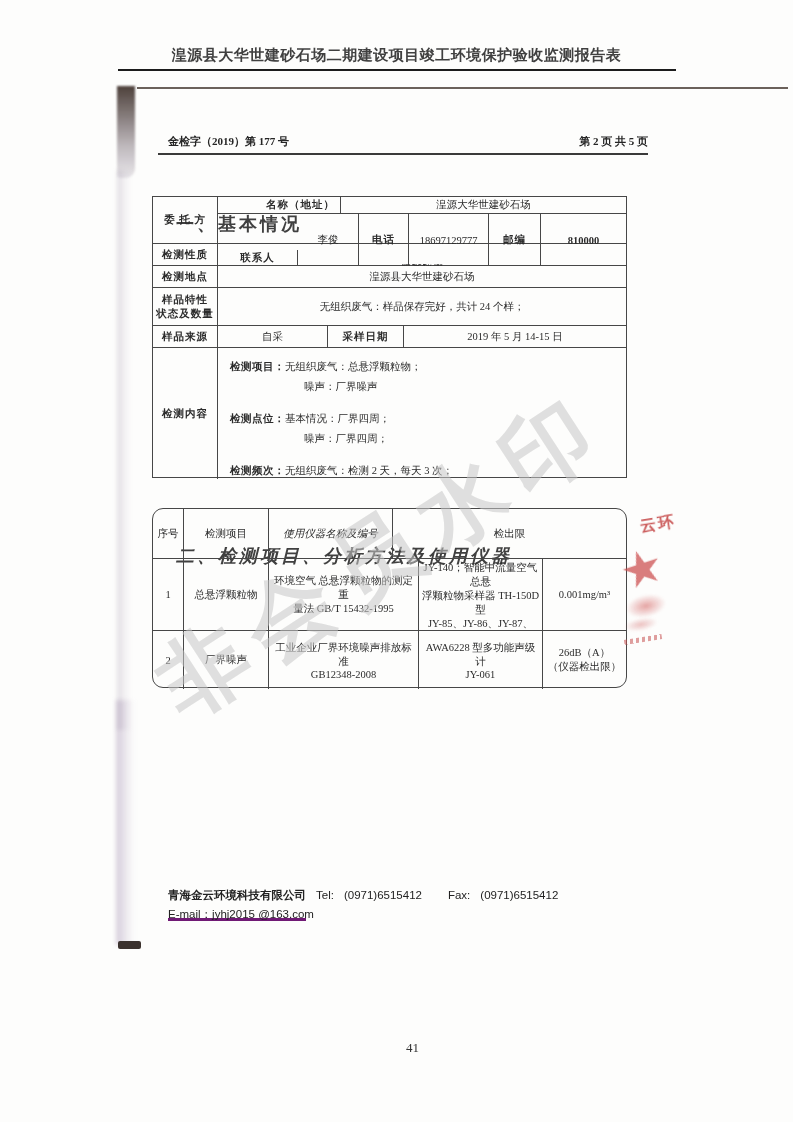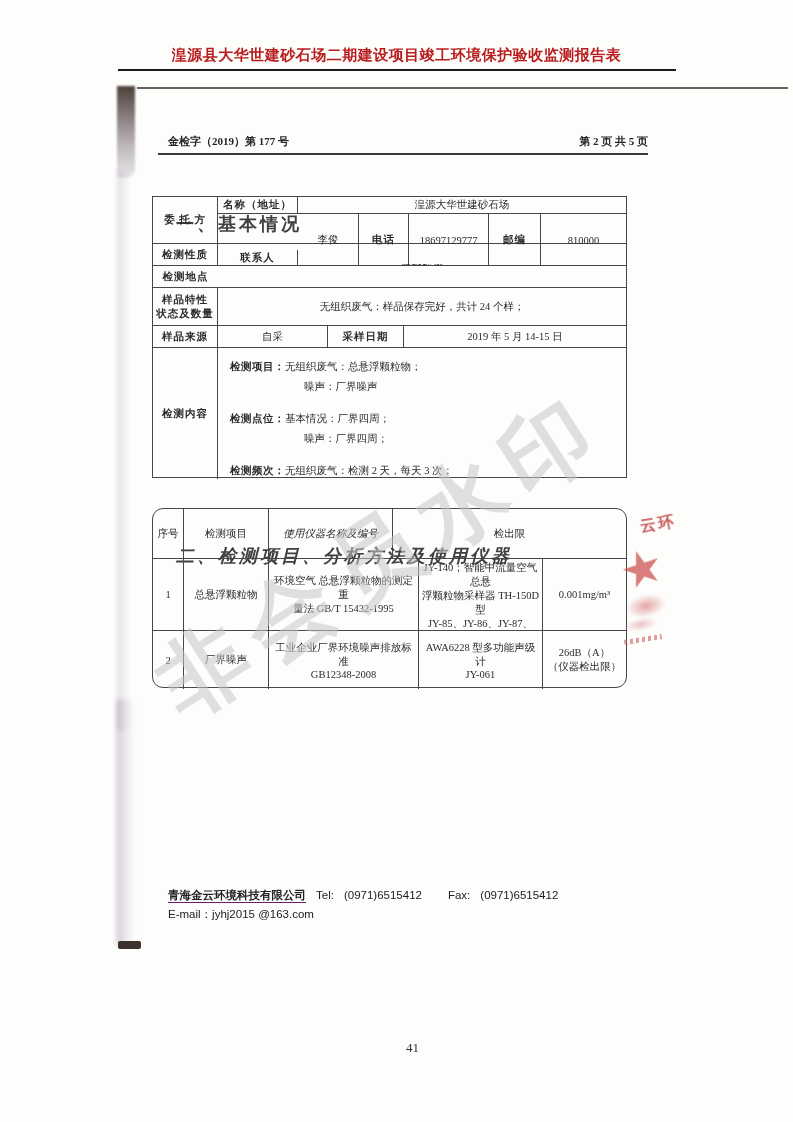--- a/index.html
+++ b/index.html
@@ -15,21 +15,21 @@
   .scan-edge    { position:absolute; top:170px; left:117px; width:15px; height:560px;
                   background:linear-gradient(to right, rgba(150,135,160,0.28), rgba(170,160,185,0.10) 55%, transparent);
                   filter:blur(2px); }
   .scan-edge-low{ position:absolute; top:700px; left:116px; width:19px; height:245px;
                   background:linear-gradient(to right, rgba(158,138,172,0.42), rgba(175,160,190,0.12) 70%, transparent);
                   filter:blur(2px); }
   .scan-dash    { position:absolute; top:941px; left:118px; width:23px; height:8px; background:#3b322e;
                   border-radius:2px; filter:blur(0.7px); }
   
   .doc-title { position:absolute; top:46px; left:0; width:100%; text-align:center;
-               font-size:15px; font-weight:bold; letter-spacing:0.5px; color:#b91c1c; }
+               font-size:15px; font-weight:bold; letter-spacing:0.5px; color:#404040; }
   .title-rule { position:absolute; top:69px; left:118px; width:558px; height:2px; background:#1c1c1c; }
   .ref-row { position:absolute; top:134px; left:158px; width:490px; display:flex; justify-content:space-between;
              align-items:flex-end; border-bottom:2px solid #3a3a3a; padding-bottom:4px;
              font-size:11px; font-weight:bold; color:#262626; }
   .ref-row .left { margin-left:10px; }
   .sec-title { position:absolute; font-size:18px; font-weight:bold; letter-spacing:3px; color:#404040;margin-top:44px; }
   #sec1-title { top:168px; left:176px; }
   #sec2-title { top:500px; left:176px;font-style:italic; }
   
   .tbl { position:absolute; left:152px; width:475px; border:1px solid #474747; box-sizing:border-box;
@@ -67,21 +67,21 @@
                   transform:rotate(-12deg); filter:blur(1px); z-index:7; }
   .seal-smudge2 { position:absolute; left:624px; top:618px; width:34px; height:13px;
                   background:radial-gradient(ellipse, rgba(208,98,98,0.4), transparent 70%);
                   transform:rotate(-10deg); filter:blur(1px); z-index:7; }
   .seal-dots { position:absolute; left:624px; top:637px; width:38px; height:5px;
                background:repeating-linear-gradient(90deg, rgba(198,80,80,0.55) 0 3px, transparent 3px 6px);
                transform:rotate(-9deg); z-index:7; }
   
   .footer { position:absolute; left:168px; top:886px; font-family:"Liberation Sans","DejaVu Sans",sans-serif;
             font-size:11.5px; color:#222; line-height:19px; }
-  .footer .company { font-weight:bold; border-bottom:1px solid #701a75; padding-bottom:1px; }
+  .footer .company { font-weight:bold; border-bottom:3px solid #701a75; padding-bottom:17px; }
   .footer .gap-s { display:inline-block; width:10px; }
   .footer .gap-m { display:inline-block; width:26px; }
   .page-num { position:absolute; top:1040px; left:16px; width:100%; text-align:center; font-size:13px; color:#333; }
 </style>
 </head>
 <body>
 
 <div class="page">
 
   <div class="scan-topline"></div>
@@ -99,41 +99,42 @@
   </div>
 
   <div id="sec1-title" class="sec-title">一、基本情况</div>
 
   <div id="t1" class="tbl">
 
     <div class="trow" style="height:47px;">
       <div class="cell lbl" style="width:65px;">委 托 方</div>
       <div class="colsplit">
         <div class="trow" style="height:26px;">
-          <div class="cell lbl" style="width:80px;">名称（地址）</div>
+          <div class="cell lbl" style="width:80px;margin-left:43px;">名称（地址）</div>
           <div class="cell" style="flex:1;">湟源大华世建砂石场</div>
         </div>
         <div class="trow">
           <div class="cell lbl" style="width:80px;margin-top:36px;">联系人</div>
           <div class="cell" style="width:61px;text-align:right;">李俊</div>
           <div class="cell lbl" style="width:50px;">电话</div>
           <div class="cell" style="width:80px;">18697129777</div>
           <div class="cell lbl" style="width:52px;">邮编</div>
-          <div class="cell" style="flex:1;">810000</div>
+          <div class="cell" style="flex:1;font-weight:bold;">810000</div>
         </div>
       </div>
     </div>
 
     <div class="trow" style="height:22px;">
       <div class="cell lbl" style="width:65px;">检测性质</div>
       <div class="cell" style="flex:1;margin-top:20px;">服务检测</div>
     </div>
 
     <div class="trow" style="height:22px;">
       <div class="cell lbl" style="width:65px;">检测地点</div>
+      <div class="cell" style="flex:1;">湟源县大华世建砂石场</div>
     </div>
 
     <div class="trow" style="height:38px;">
       <div class="cell lbl pre" style="width:65px;">样品特性
 状态及数量</div>
       <div class="cell" style="flex:1;">无组织废气：样品保存完好，共计 24 个样；</div>
     </div>
 
     <div class="trow" style="height:22px;">
       <div class="cell lbl" style="width:65px;">样品来源</div>

